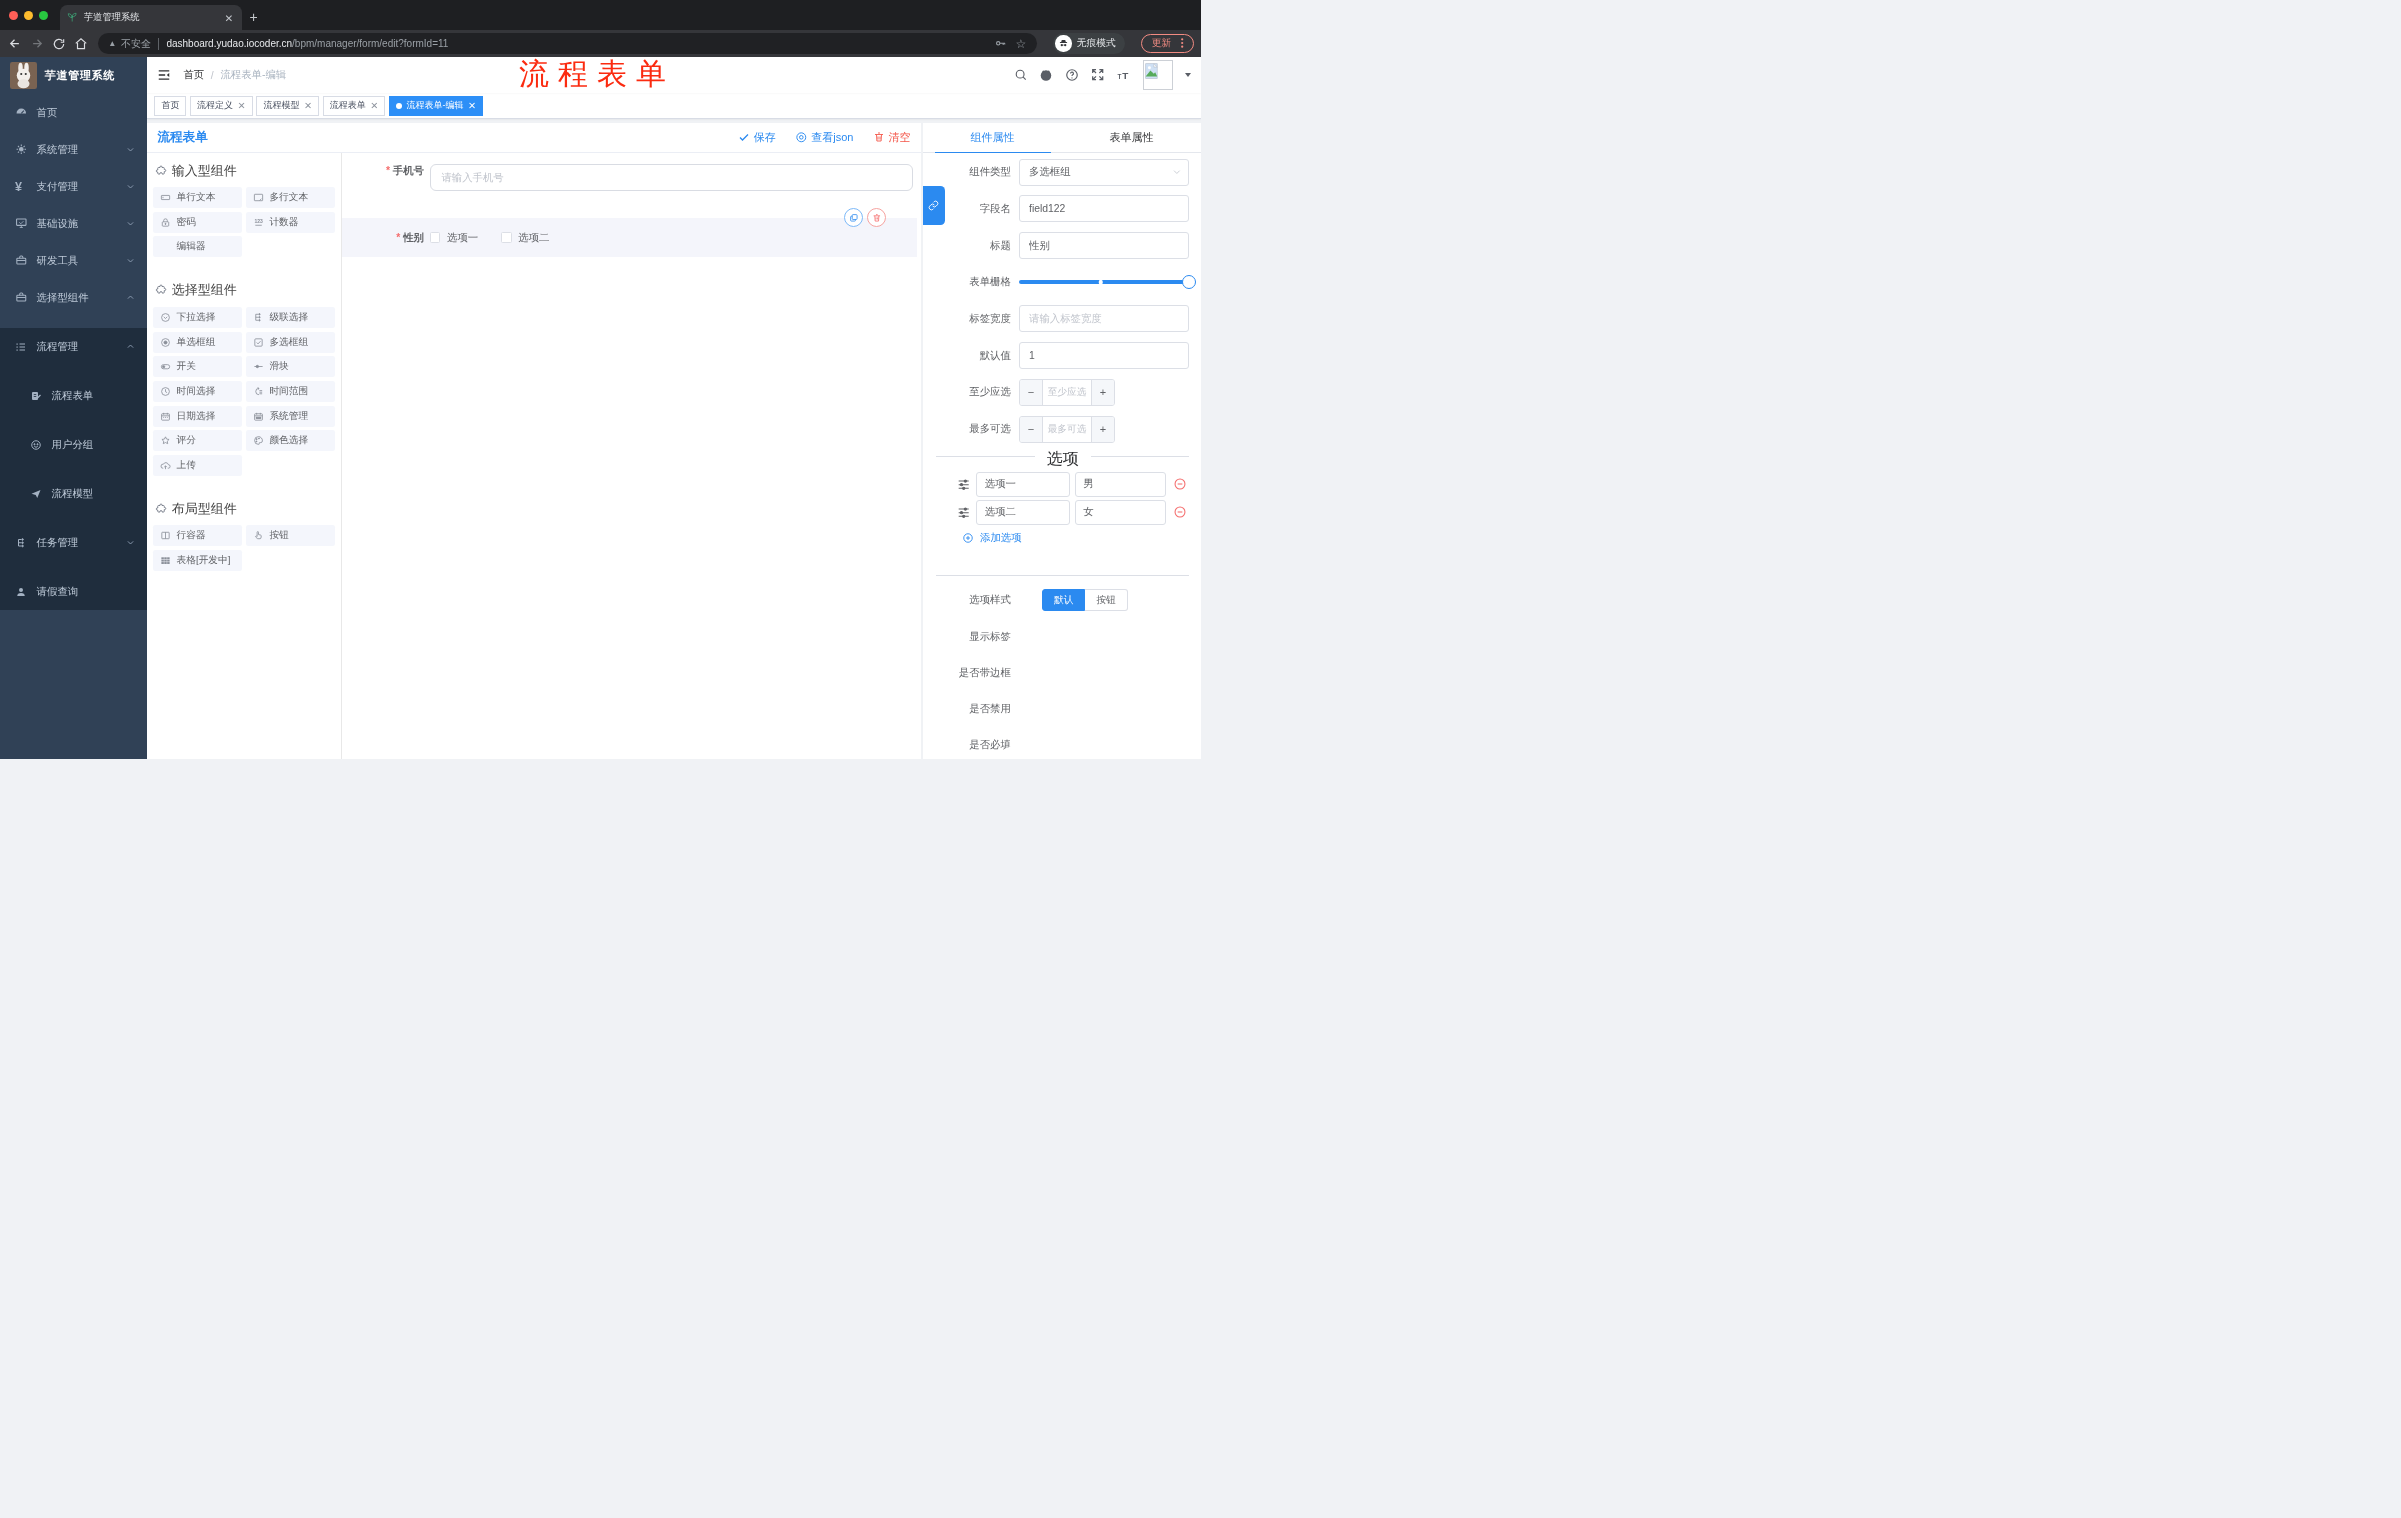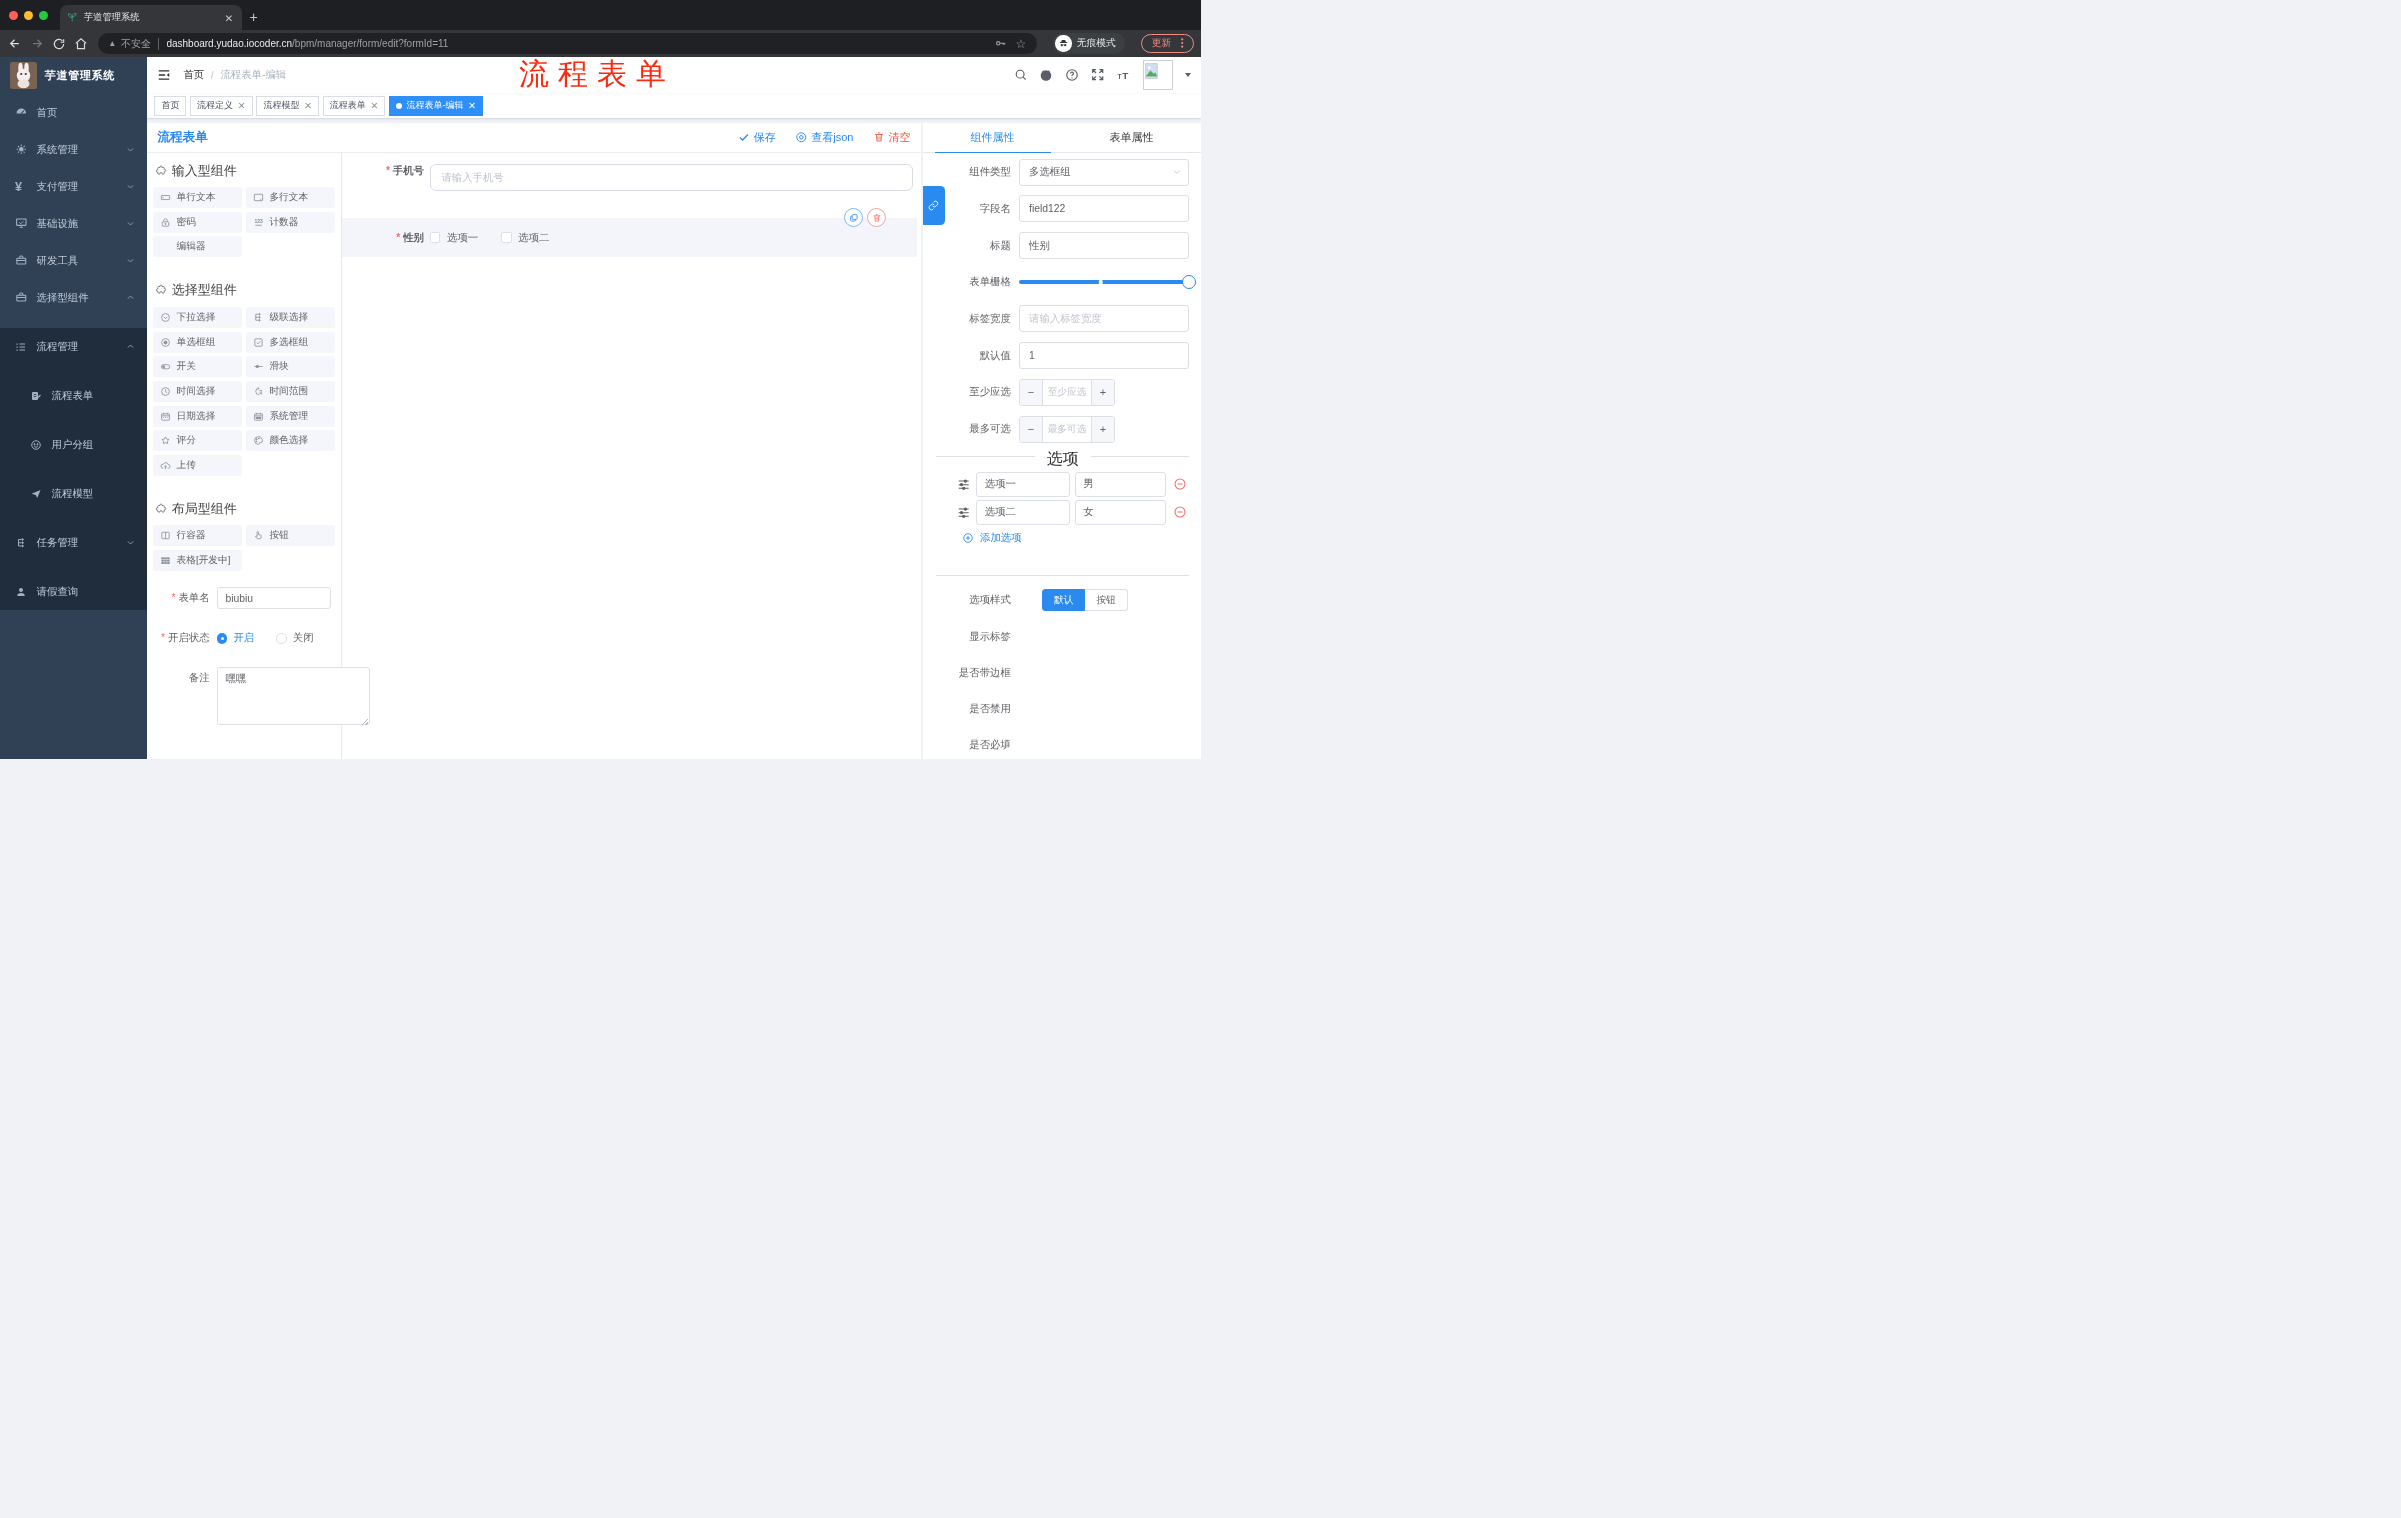--- a/index.html
+++ b/index.html
@@ -745,41 +745,20 @@
                       <rect x="15.6" y="10.2" width="5.4" height="4.2"></rect>
                       <rect x="3" y="15.4" width="5.4" height="4.2"></rect>
                       <rect x="9.3" y="15.4" width="5.4" height="4.2"></rect>
                       <rect x="15.6" y="15.4" width="5.4" height="4.2"></rect>
                     </svg>
                   </span>
                 <span>表格[开发中]</span>
               </div>
             </div>
 
-            <div class="pform">
-              <div class="prow">
-                <span class="plabel req">表单名</span>
-                <input class="pinput" value="biubiu" style="">
-              </div>
-              <div class="prow">
-                <span class="plabel req" style="width:64px;">开启状态</span>
-                <span class="radio-grp">
-                  <span class="rdo on"></span>
-                  <span class="rlbl-on">开启</span>
-                  <span class="rdo off"></span>
-                  <span class="rlbl-off">关闭</span>
-                </span>
-              </div>
-              <div class="prow">
-                <span class="plabel">备注</span>
-                <span class="ta-wrap">
-                  <textarea class="ptextarea" style="">嘿嘿</textarea>
-                </span>
-              </div>
-            </div>
           </div>
 
           <div class="canvas">
             <div class="crow">
               <span class="clabel req">手机号</span>
               <input class="cinput" style="margin-right: 3.7px; border-radius: 6px;" placeholder="请输入手机号">
             </div>
             <div class="field-block">
               <div class="fb-actions">
                 <span class="circ-btn cpy">

